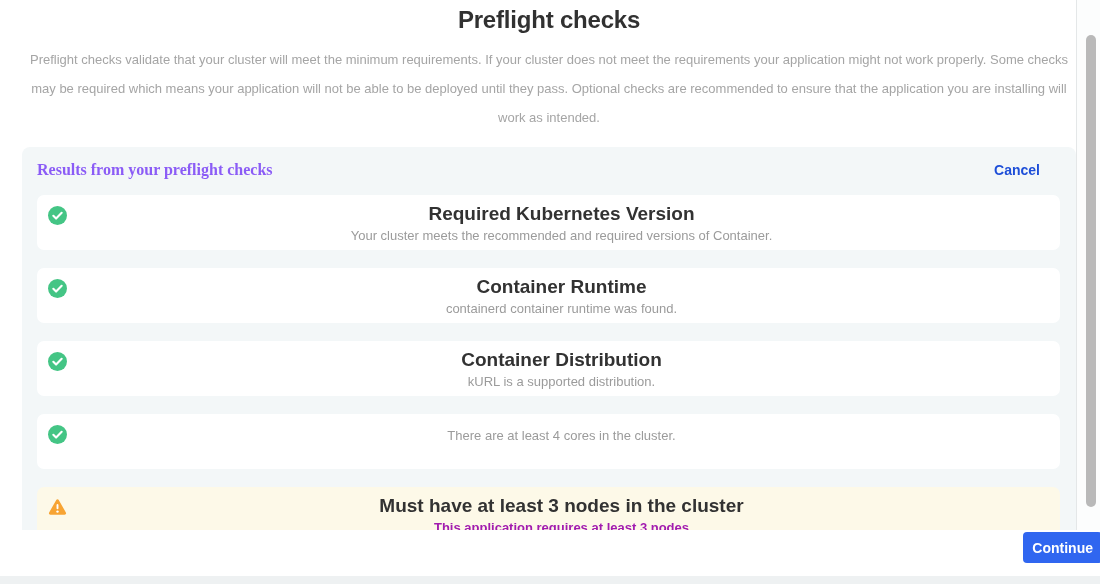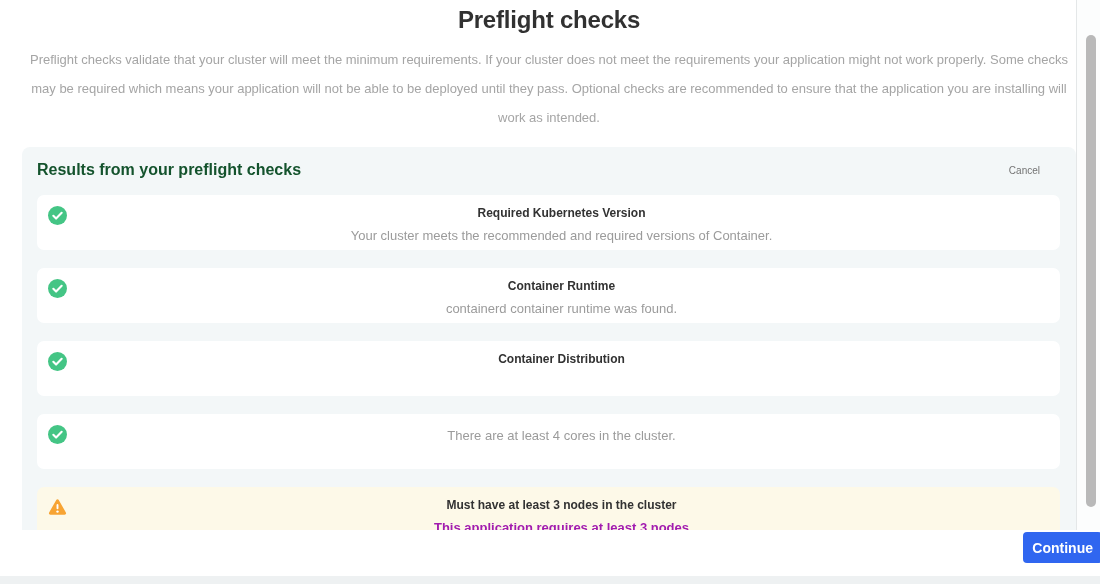--- a/index.html
+++ b/index.html
@@ -37,36 +37,36 @@
     width: 1054px;
     background: #f3f7f8;
     border-radius: 8px 8px 0 0;
     padding-top: 12px;
     padding-bottom: 30px;
   }
   .panel-header {
     display: flex; justify-content: space-between; align-items: center;
     margin: 0 36px 0 15px; height: 22px;
   }
-  .panel-title { font-size: 16px; font-weight: bold; color: #14532d; }
-  .cancel-link { font-size: 10px; color: #737373; cursor: pointer; text-decoration: none; font-weight: 400; }
+  .panel-title { font-size: 16px; font-weight: bold; color: #8b5cf6; font-family: Liberation Serif, serif; }
+  .cancel-link { font-size: 14px; color: #1d4ed8; cursor: pointer; text-decoration: none; font-weight: 700; }
 
   .checks { margin: 14px 16px 0 15px; }
   .card {
     position: relative;
     background: #fff;
     border-radius: 7px;
     height: 55px;
     margin-bottom: 18px;
     padding: 9px 10px 0 36px;
   }
   .card:last-child { margin-bottom: 0; }
   .card.warn { background: #fdf9e8; }
   .icon { position: absolute; left: 11px; top: 11px; width: 19px; height: 19px; }
-  .card-title { font-size: 12px; font-weight: bold; color: #323232; line-height: 19px; }
+  .card-title { font-size: 19px; font-weight: bold; color: #323232; line-height: 19px; }
   .card-desc { font-size: 13px; color: #9b9b9b; margin-top: 5px; line-height: 15px; }
   .card.warn .card-desc { color: #a21caf; font-weight: bold; }
 
   
   .scrollbar {
     position: absolute; top: 0; right: 0;
     width: 24px; height: 530px;
     background: #fcfdfd;
     border-left: 1px solid #e4e7e8;
   }
@@ -131,20 +131,21 @@
     <div class="card-title">Container Runtime</div>
     <div class="card-desc">containerd container runtime was found.</div>
   </div>
 
   <div class="card pass">
     <span class="icon"><svg width="19" height="19" viewBox="0 0 20 20">
                   <circle cx="10" cy="10" r="10" fill="#44c585"></circle>
                   <path d="M5.6 10.3l2.9 2.9 5.9-6" stroke="#fff" stroke-width="2.2" fill="none" stroke-linecap="round" stroke-linejoin="round"></path>
                 </svg></span>
     <div class="card-title">Container Distribution</div>
+    <div class="card-desc">kURL is a supported distribution.</div>
   </div>
 
   <div class="card pass">
     <span class="icon"><svg width="19" height="19" viewBox="0 0 20 20">
                   <circle cx="10" cy="10" r="10" fill="#44c585"></circle>
                   <path d="M5.6 10.3l2.9 2.9 5.9-6" stroke="#fff" stroke-width="2.2" fill="none" stroke-linecap="round" stroke-linejoin="round"></path>
                 </svg></span>
     <div class="card-desc">There are at least 4 cores in the cluster.</div>
   </div>
 

